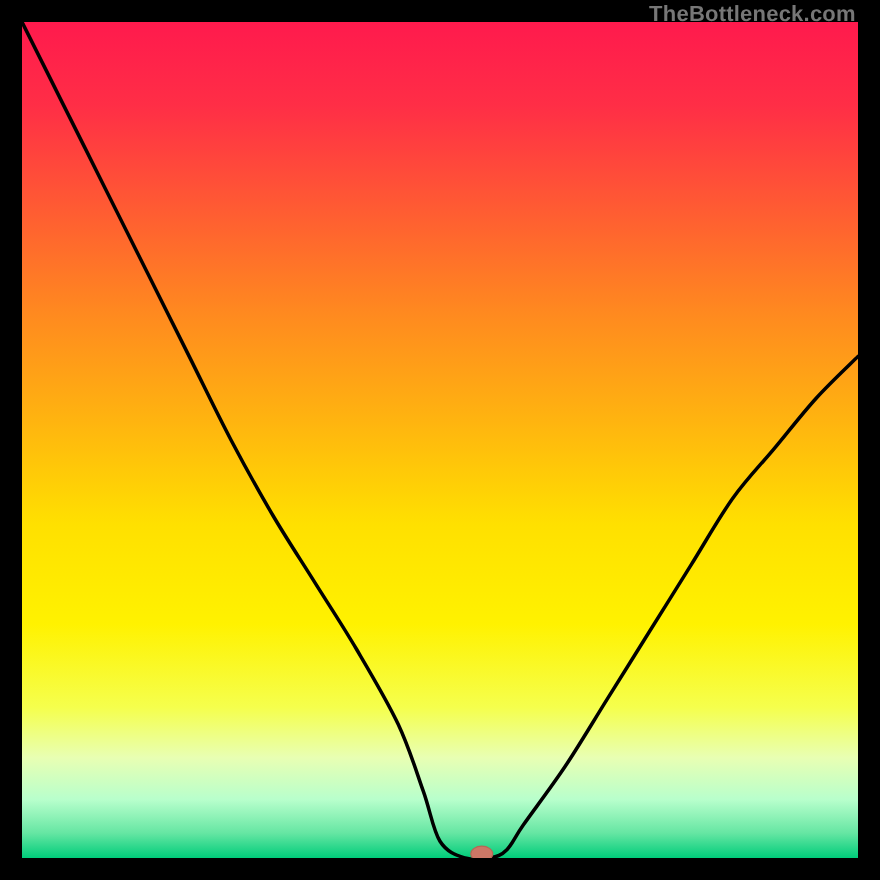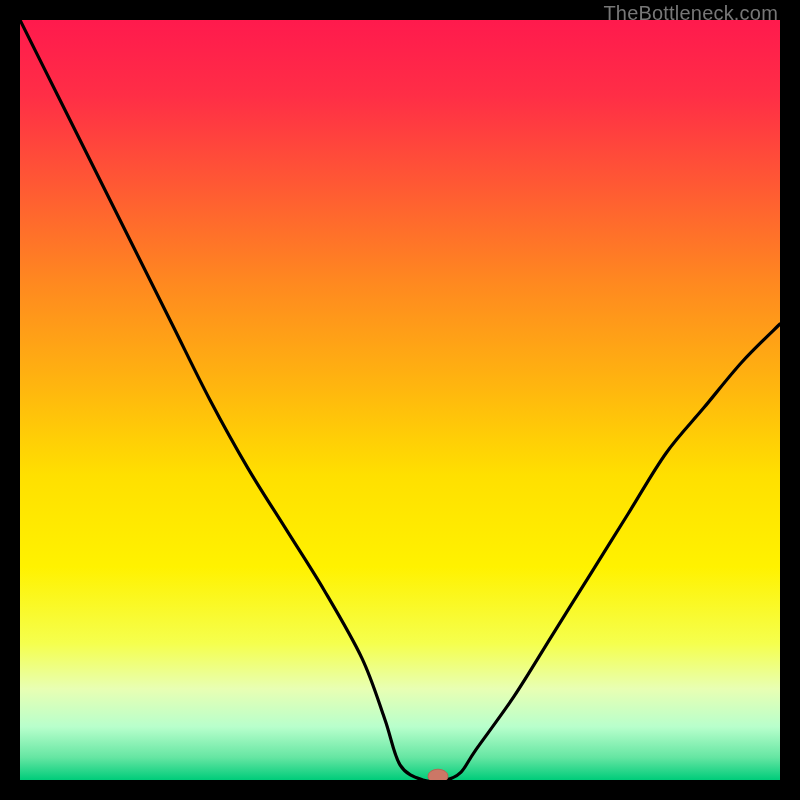--- a/index.html
+++ b/index.html
@@ -25,21 +25,21 @@
     top: 0;
     width: 760px;
     height: 760px;
   }
   .watermark {
     position: absolute;
     top: 2px;
     right: 22px;
     color: #777;
     font-size: 20px;
-    font-weight: 400;
+    font-weight: 700;
     letter-spacing: 0.2px;
   }
 </style>
 </head>
 <body>
 
 <div class="watermark">TheBottleneck.com</div>
 
 <div class="frame">
   <svg class="plot-area" viewBox="0 0 760 760" preserveAspectRatio="none">

